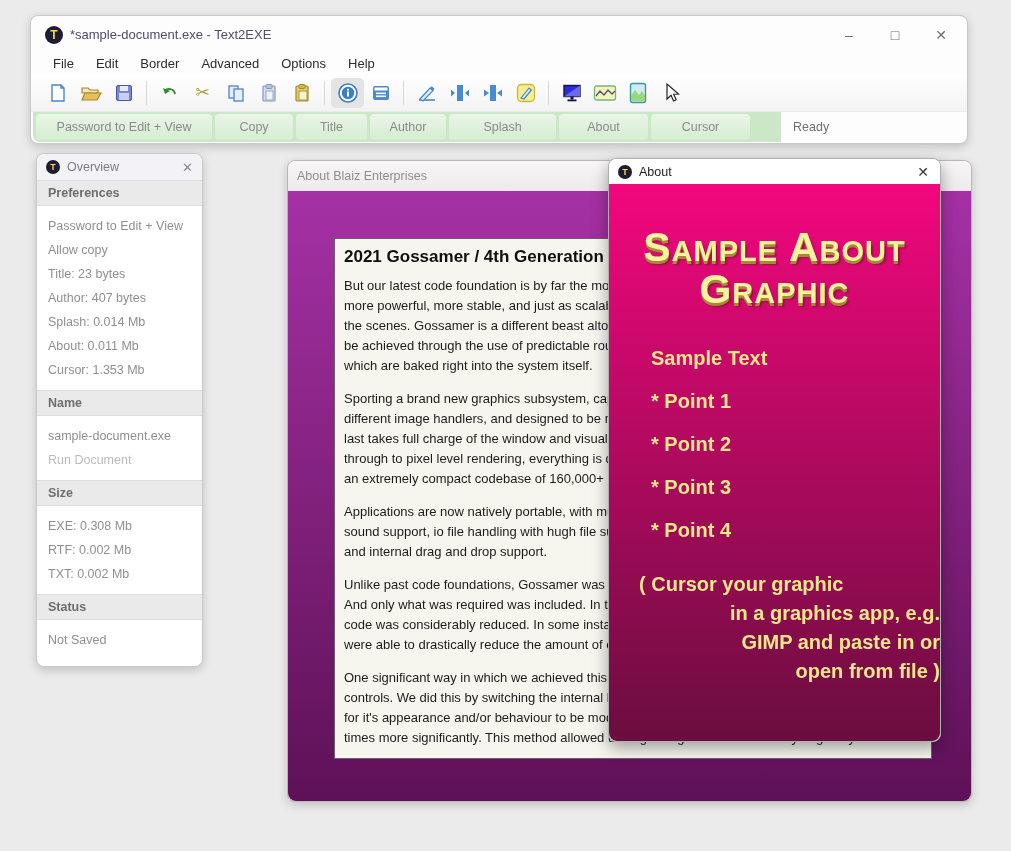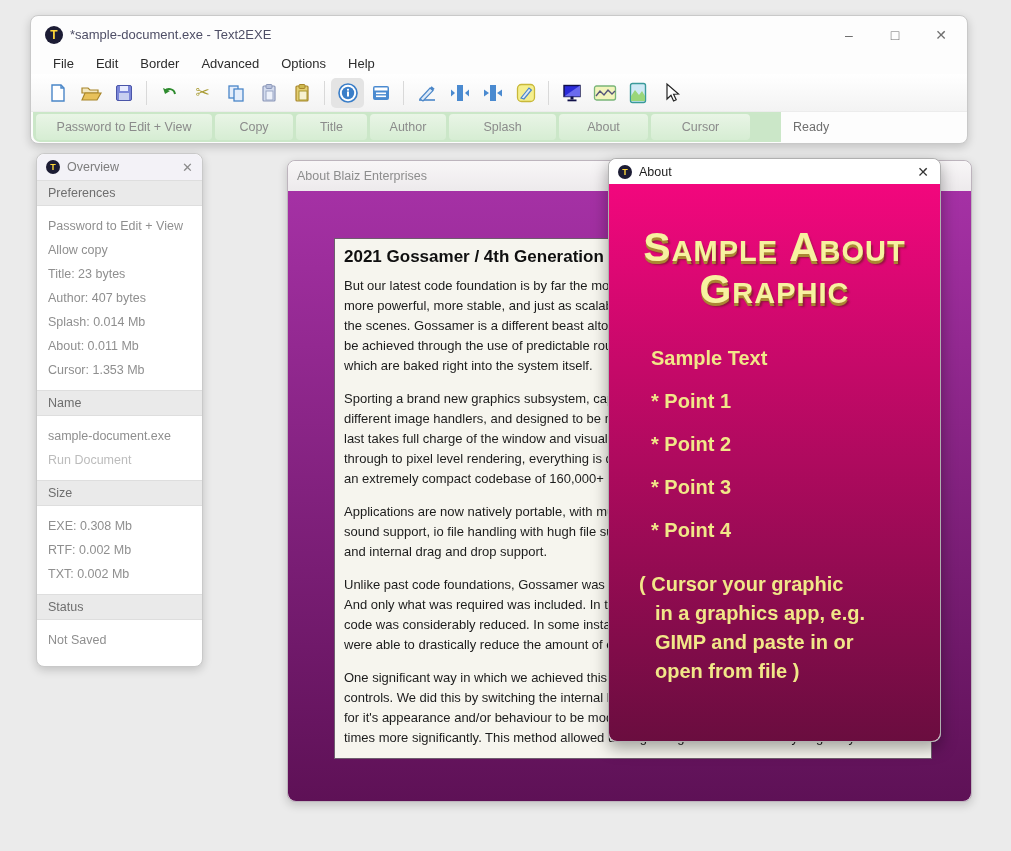--- a/index.html
+++ b/index.html
@@ -34,21 +34,21 @@
   .tab-item:nth-child(5){width:107px;} .tab-item:nth-child(6){width:89px;}
   .tab-item:nth-child(7){width:99px;}
   #status-ready { display:flex; align-items:center; padding-left:12px; color:#6f6f6f; font-size:12.5px; }
 
   
   #overview-panel { left:36px; top:153px; width:167px; height:514px; z-index:3; }
   #overview-titlebar { height:26px; display:flex; align-items:center; padding:0 9px; background:#f3f2f7; border-radius:8px 8px 0 0; position:relative; }
   .app-icon.small { width:14px; height:14px; font-size:9px; }
   #overview-title { margin-left:7px; font-size:12.5px; color:#7d7d7d; }
   .panel-close { position:absolute; right:9px; color:#8a8a8a; font-size:13px; }
-  .ov-header { height:26px; background:#eaeaea; border-top:1px solid #dedede; border-bottom:1px solid #dedede; display:flex; align-items:center; padding-left:11px; font-size:12.5px; font-weight:normal; color:#6e6e6e; }
+  .ov-header { height:26px; background:#eaeaea; border-top:1px solid #dedede; border-bottom:1px solid #dedede; display:flex; align-items:center; padding-left:11px; font-size:12.5px; font-weight:bold; color:#6e6e6e; }
   .ov-items { padding:8px 0; }
   .ov-items > div { height:24px; line-height:24px; padding-left:11px; font-size:12.5px; color:#8f8f8f; white-space:nowrap; }
   #ov-name .ov-items > div:nth-child(2) { color:#bcbcbc; }
 
   
   #blaiz-window { left:287px; top:160px; width:685px; height:642px; z-index:1; border:1px solid #bdb4bd; }
   #blaiz-titlebar { height:30px; background:linear-gradient(#f8f6f7,#edeaec); border-radius:8px 8px 0 0; display:flex; align-items:center; padding-left:9px; }
   #blaiz-title { font-size:12.5px; color:#8d8d8d; }
   #blaiz-body { position:absolute; top:30px; left:0; right:0; bottom:0; background:linear-gradient(#a531a5,#5e1156); border-radius:0 0 8px 8px; }
   #document-panel { position:absolute; left:46px; top:47px; width:598px; height:521px; background:#f6f5ee; border:1px solid #6e5d6e; padding:6px 9px; overflow:hidden; }
@@ -61,21 +61,21 @@
   #about-titlebar { height:25px; display:flex; align-items:center; padding:0 9px; background:#fff; border-radius:8px 8px 0 0; position:relative; }
   #about-title { margin-left:7px; font-size:12.5px; color:#1c1c1c; }
   #about-close { position:absolute; right:11px; color:#333; font-size:14px; }
   #about-body { position:absolute; top:25px; left:0; right:0; bottom:0; border-radius:0 0 8px 8px; background:linear-gradient(#f2077d,#6a0d3f); overflow:hidden; }
   #about-graphic-title { margin-top:42px; text-align:center; font-variant:small-caps; font-weight:bold; font-size:41px; line-height:42px; color:#f7f2a0; letter-spacing:1px; text-shadow:0 3px 0 #aa8733, 2px 4px 2px rgba(60,30,0,.45); }
   .about-line { margin-left:42px; font-size:20px; font-weight:bold; color:#f1e788; white-space:nowrap; }
   #about-sample-text { margin-top:37px; }
   .about-point { margin-top:20px; }
   .about-note { margin-left:30px; margin-top:2px; line-height:27px; }
   .about-note.first { margin-top:29px; }
-  .about-note.indent { margin-left:46px; }
+  .about-note.indent { margin-left:46px;text-align:right; }
 
   svg { display:block; }
 </style>
 </head>
 <body>
 
 <div class="window" id="main-window">
   <div id="main-titlebar">
     <div class="app-icon">T</div>
     <div id="main-title">*sample-document.exe - Text2EXE</div>

